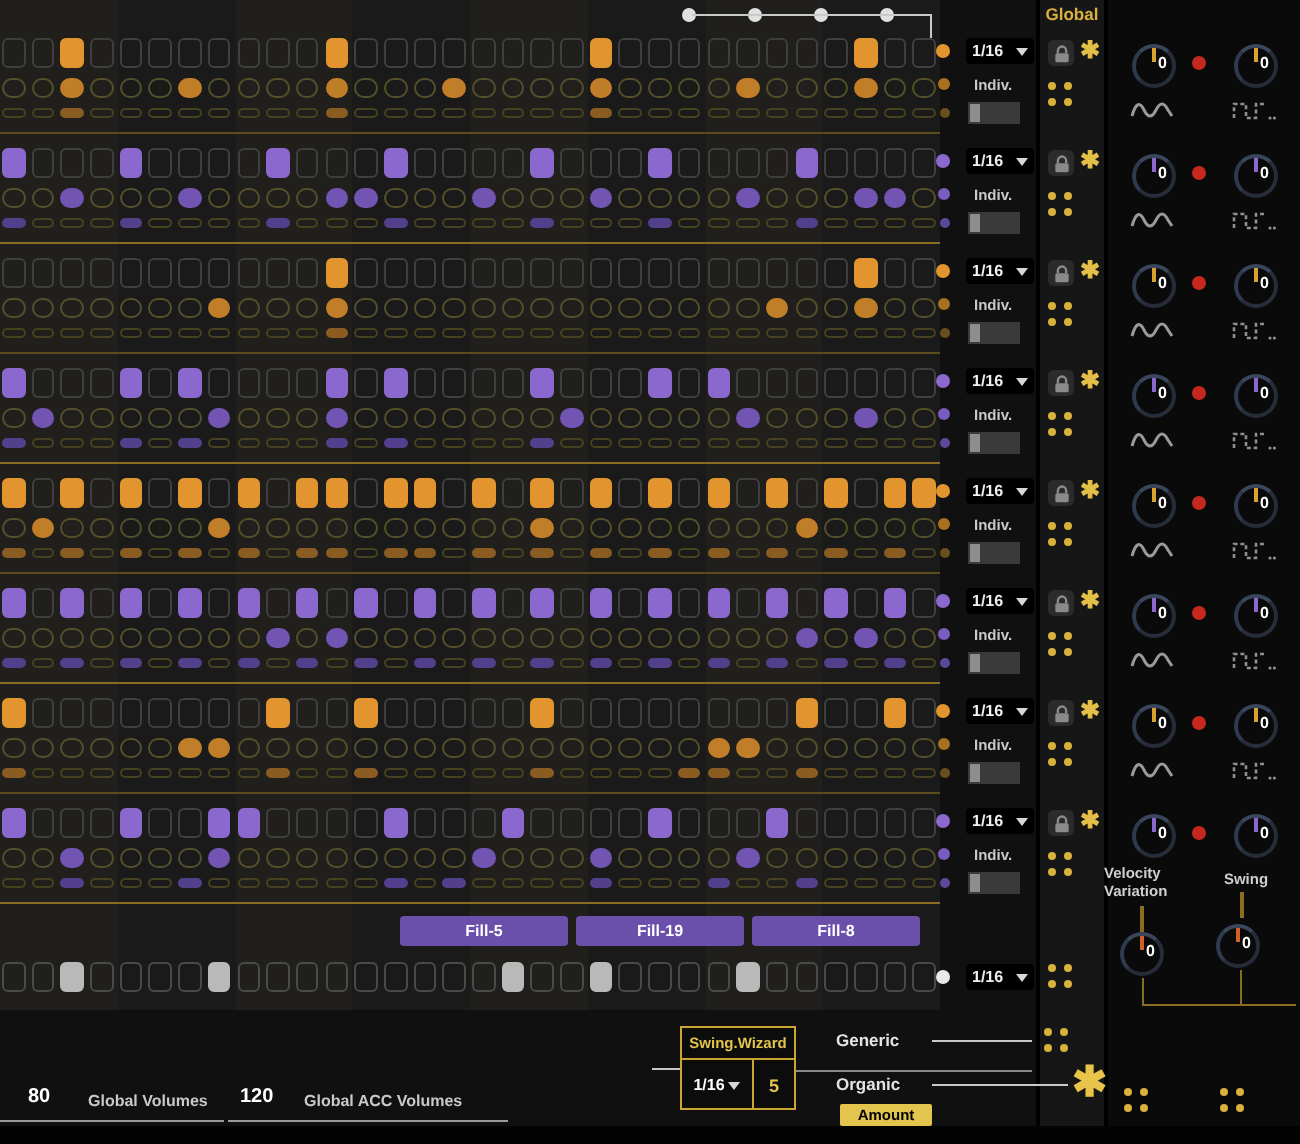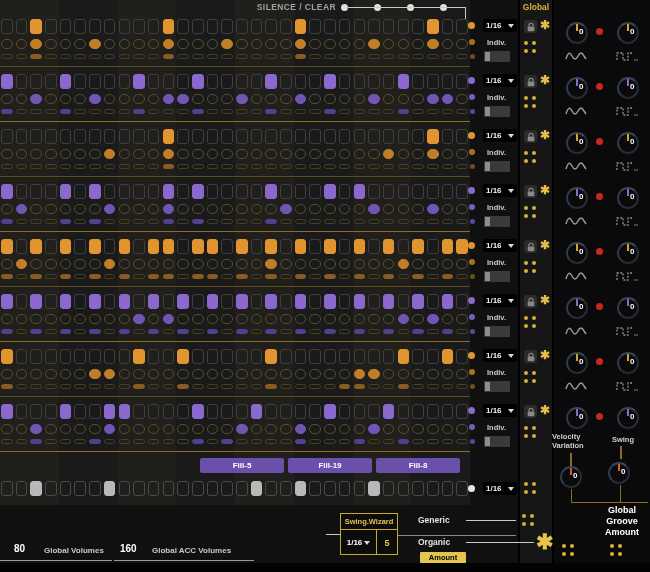--- a/index.html
+++ b/index.html
@@ -887,21 +887,20 @@
       <div class="step main" style="position: absolute; left: 412.25px; top: 481px; width: 11.6px; height: 15px; border-color: rgb(74, 74, 74);"></div>
       <div class="step main" style="position: absolute; left: 426.938px; top: 481px; width: 11.6px; height: 15px; border-color: rgb(74, 74, 74);"></div>
       <div class="step main" style="position: absolute; left: 441.625px; top: 481px; width: 11.6px; height: 15px; border-color: rgb(74, 74, 74);"></div>
       <div class="step main" style="position: absolute; left: 456.312px; top: 481px; width: 11.6px; height: 15px; border-color: rgb(74, 74, 74);"></div>
     </div>
   <div id="wizcol"></div>
   <div id="knobpanel"></div>
   <div class="sep" style="left:518px"></div>
   <div class="sep" style="left:552px"></div>
 
-  <div id="silence">SILENCE / CLEAR</div>
   <div id="wizhdr">Global</div>
 
   <div id="dyn">
       <div class="dot" style="position: absolute; left: 468px; top: 22px; width: 7px; height: 7px; background: rgb(226, 149, 47);"></div>
       <div class="dropdown" style="position: absolute; left: 483px; top: 19px;">
         <span>1/16</span>
         <span class="caret"></span>
       </div>
       <div class="dot" style="position: absolute; left: 469px; top: 39px; width: 6px; height: 6px; background: rgb(168, 112, 31);"></div>
       <div class="lbl" style="position: absolute; left: 487px; top: 38px;">Indiv.</div>
@@ -1296,21 +1295,21 @@
           <line x1="10" y1="2" x2="10" y2="9.5" stroke="#e0e0e0" stroke-width="2"></line>
         </svg></div>
     </div>
 
   <div id="footer"></div>
   <div id="botstrip"></div>
 
   <div class="ftval" style="left:14px;top:543px">80</div>
   <div class="ftlbl" style="left:44px;top:546px">Global Volumes</div>
   <div class="underline" style="left:0px;top:560px;width:112px"></div>
-  <div class="ftval" style="left:120px;top:543px">160</div>
+  <div class="ftval" style="left:120px;top:543px">120</div>
   <div class="ftlbl" style="left:152px;top:546px">Global ACC Volumes</div>
   <div class="underline" style="left:114px;top:560px;width:140px"></div>
 
   <div class="hline whiteline" style="left:326px;top:534px;width:14px"></div>
   <div id="awbox">
     <div id="awtitle">Swing.Wizard</div>
     <div id="awrow">
       <div id="awrate">
         <span>1/16</span>
         <span class="caret"></span>
@@ -1327,14 +1326,13 @@
   <div id="amountchip">Amount</div>
   <div class="star big" style="left:536px;top:531px">✱</div>
 
   <div class="groovelbl" style="left:552px;top:432px;width:50px">Velocity Variation</div>
   <div class="groovelbl" style="left:606px;top:435px;width:34px;text-align:center">Swing</div>
   <div class="vline yline" style="left:570px;top:453px;height:13px;width:2px"></div>
   <div class="vline yline" style="left:620px;top:446px;height:13px;width:2px"></div>
   <div class="vline yline" style="left:571px;top:489px;height:13px"></div>
   <div class="vline yline" style="left:620px;top:485px;height:17px"></div>
   <div class="hline yline" style="left:571px;top:502px;width:77px"></div>
-  <div id="gga">Global Groove Amount</div>
 </div>
 
 </body></html>

